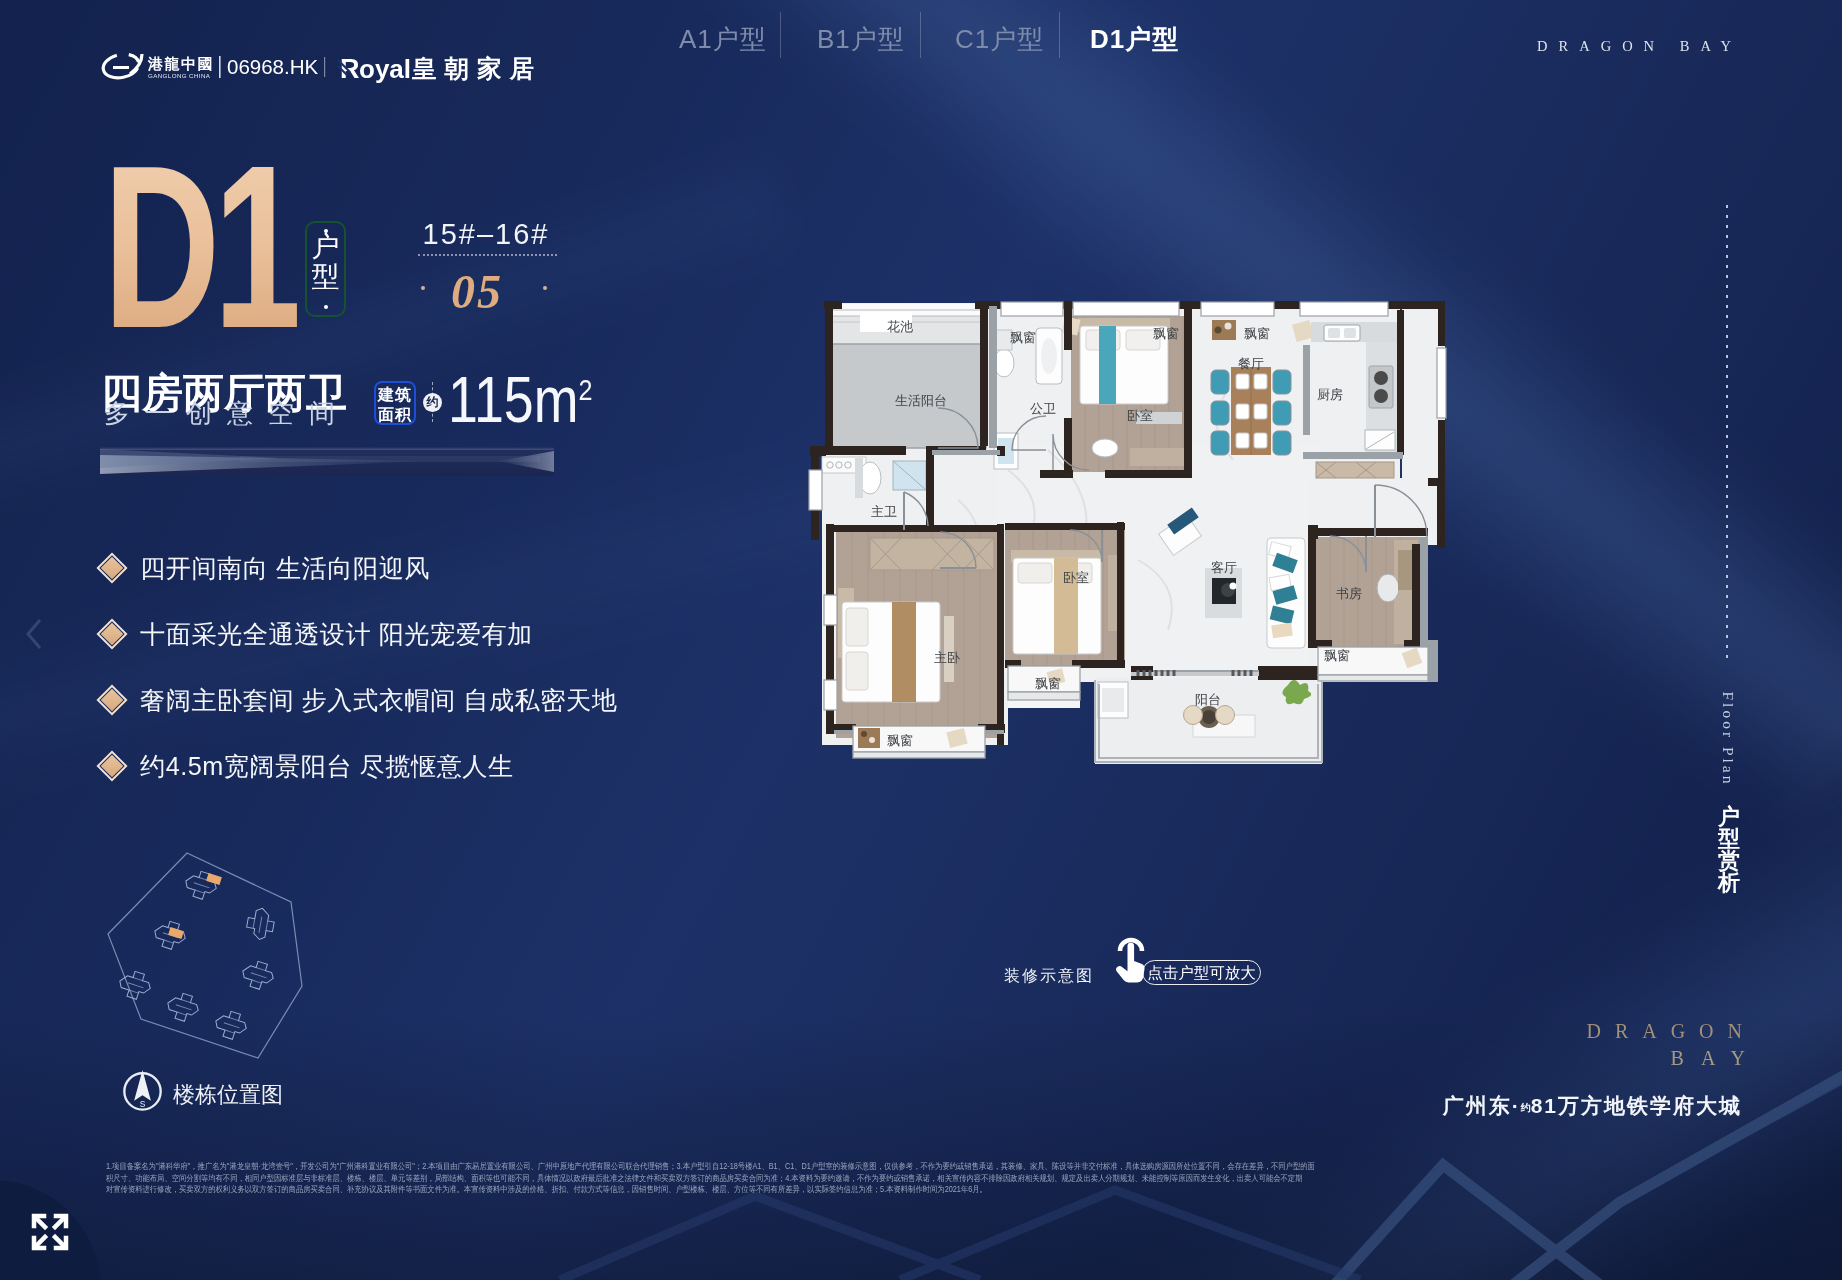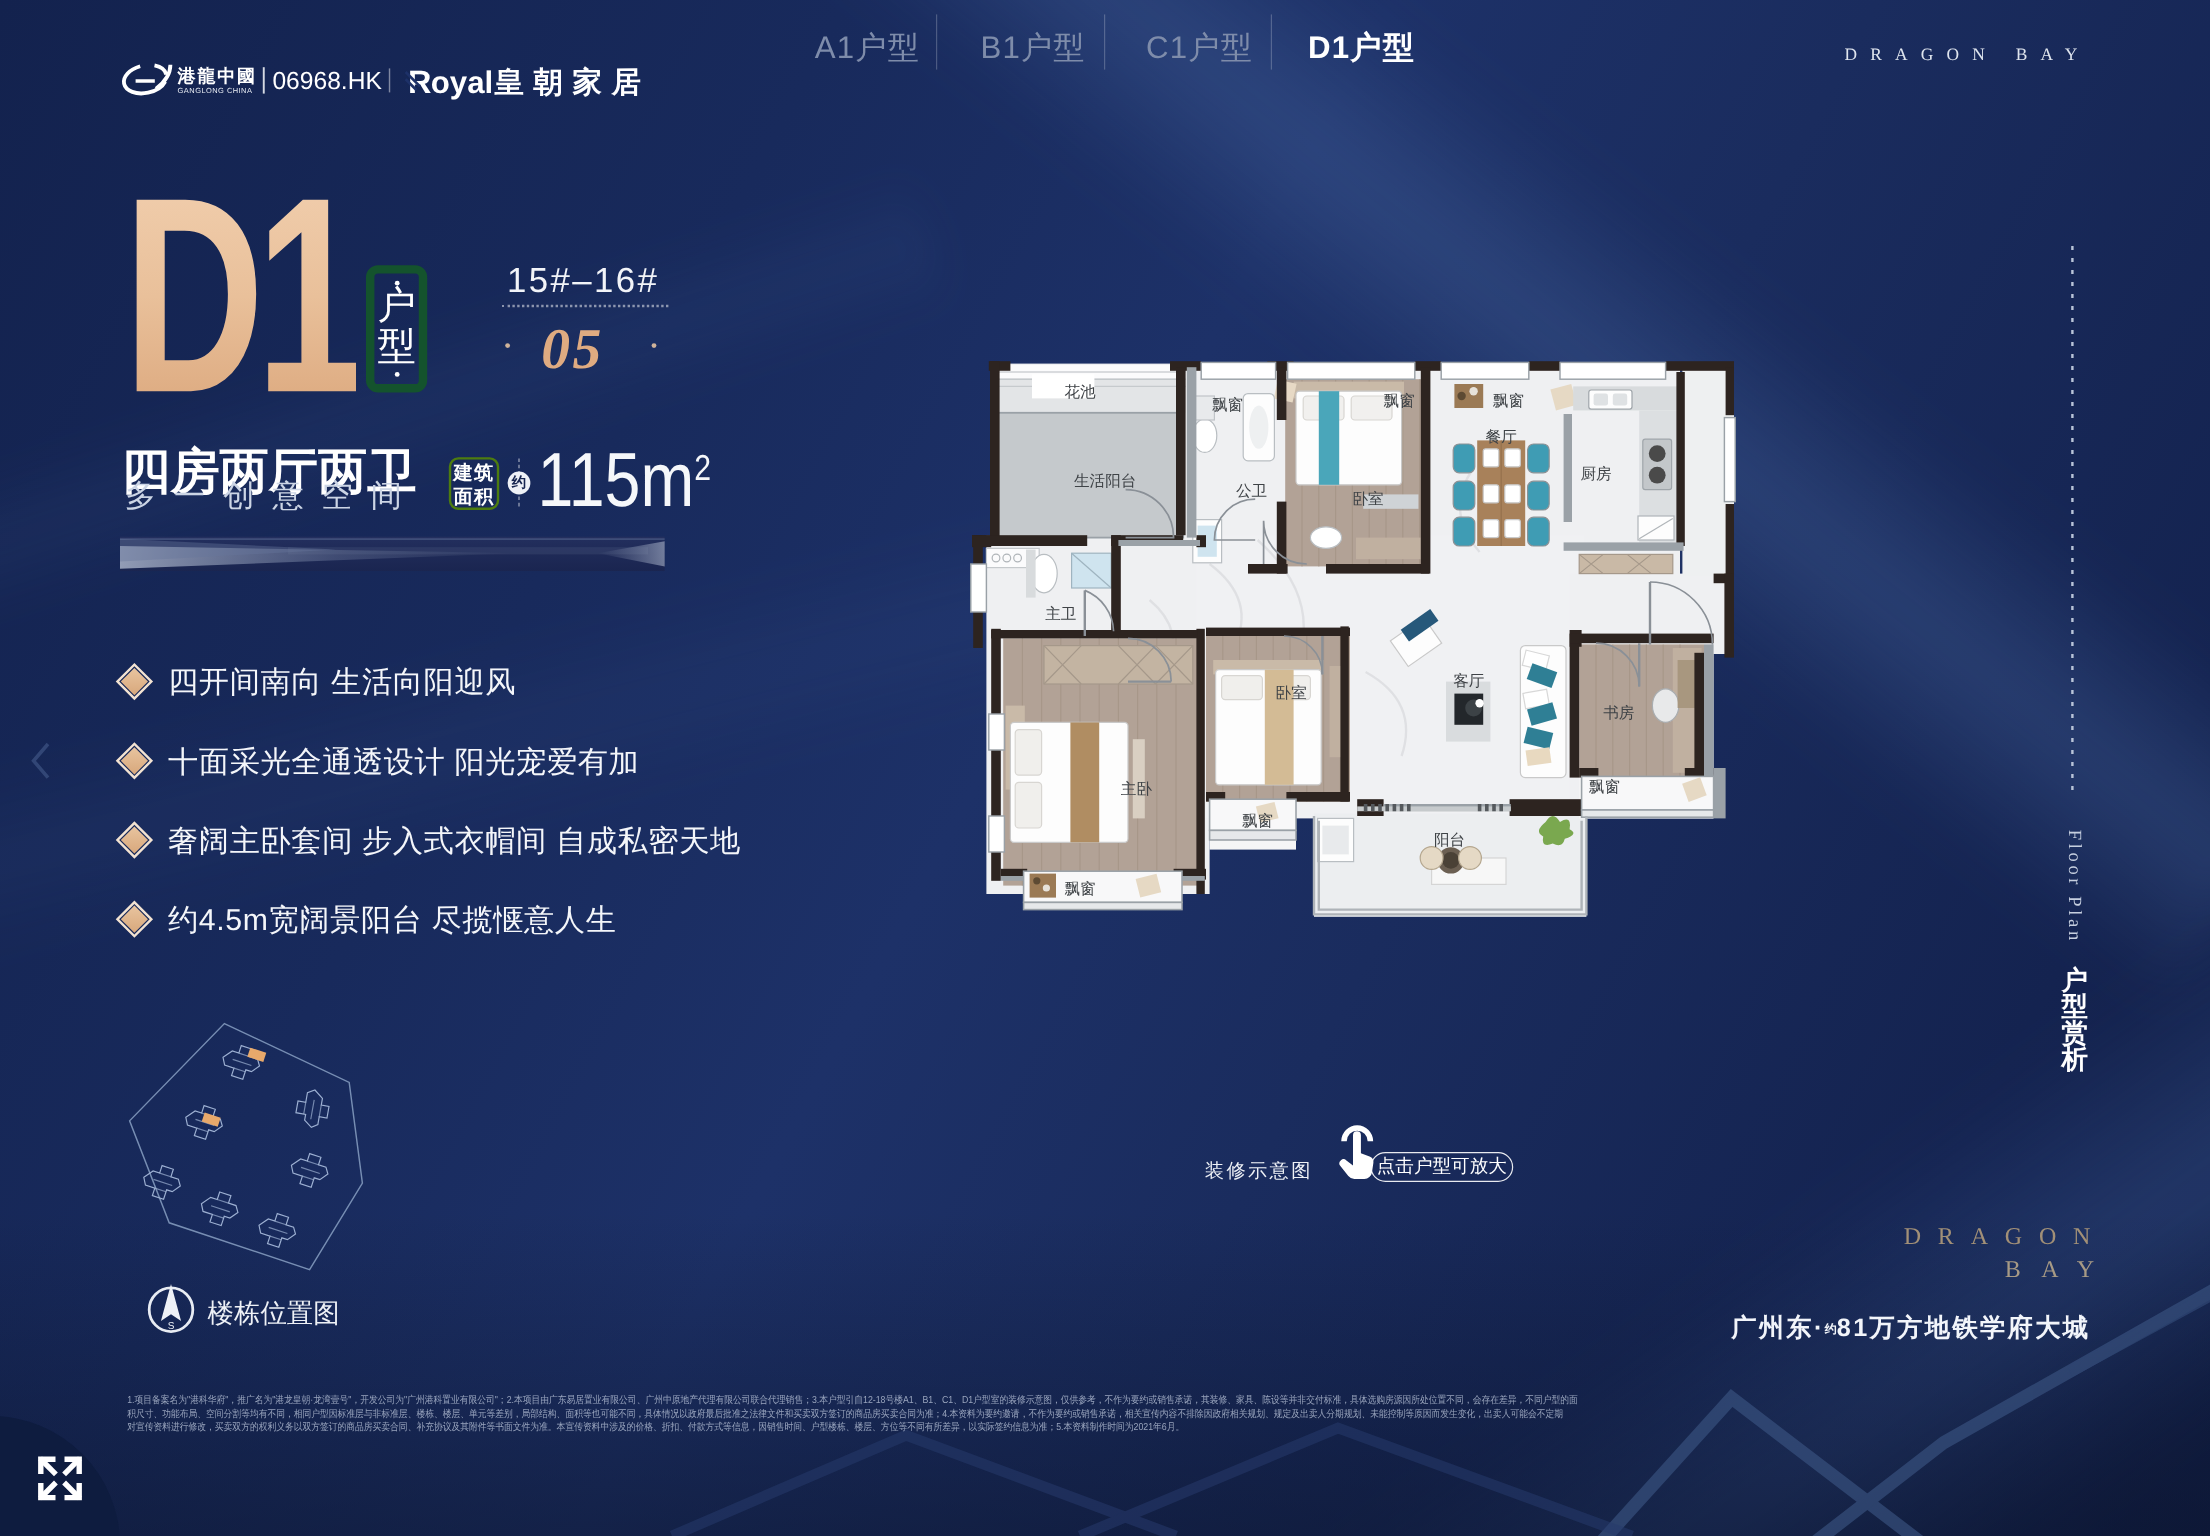--- a/index.html
+++ b/index.html
@@ -32,32 +32,32 @@
 
 #brand{right:100px;top:36px;text-align:center;color:#fff;font-family:"Liberation Serif",serif;}
 #brand .cn{font-size:53px;letter-spacing:0px;font-weight:bold;}
 #brand .en{font-size:14.5px;letter-spacing:11px;color:#dfe5ee;margin-top:2px;}
 
 
 #d1{left:103px;top:131px;font-size:232px;line-height:1;font-weight:bold;
   background:linear-gradient(180deg,#f2d0b0 0%,#e9c09a 50%,#daa57a 100%);
   -webkit-background-clip:text;background-clip:text;color:transparent;letter-spacing:-10px;
   transform:scaleX(.70);transform-origin:0 0;}
-#hx-badge{left:305px;top:221px;width:37px;height:83px;border:7px solid #14532d;border-radius:10px;
-  color:#fff;text-align:center;font-size:32px;line-height:1.07;padding-top:9px;}
+#hx-badge{left:305px;top:221px;width:37px;height:83px;border:2px solid #14532d;border-radius:10px;
+  color:#fff;text-align:center;font-size:28px;line-height:1.07;padding-top:9px;}
 #hx-badge .dot{position:absolute;left:50%;margin-left:-2px;width:4px;height:4px;border-radius:50%;background:#fff;}
 #b1516{left:421px;top:218px;width:130px;text-align:center;color:#f2f4f8;font-size:29px;letter-spacing:2px;}
 #dotline{left:418px;top:254px;width:139px;border-top:2px dotted rgba(255,255,255,.5);}
 #n05{left:414px;top:264px;width:126px;text-align:center;color:#dfab81;
   font-family:"Liberation Serif",serif;font-style:italic;font-size:48px;font-weight:bold;letter-spacing:2px;}
 .sidedot{position:absolute;width:4px;height:4px;background:#cfb39a;border-radius:50%;}
 
 #rooms{left:101px;top:366px;color:#fff;font-size:41px;font-weight:bold;letter-spacing:0px;}
 #slogan{left:104px;top:396px;color:#ccd5e5;font-size:26px;letter-spacing:15px;}
-#mj-badge{left:374px;top:381px;width:38px;height:38px;border:2px solid #4d7c0f;border-radius:8px;
+#mj-badge{left:374px;top:381px;width:38px;height:38px;border:2px solid #1d4ed8;border-radius:8px;
   color:#fff;font-size:16px;line-height:1.22;text-align:center;padding-top:2px;letter-spacing:1px;font-weight:bold;}
 #mj-dash2{left:432px;top:382px;width:0px;height:40px;border-left:1px dashed rgba(255,255,255,.6);}
 #mj-yue{left:423px;top:393px;width:19px;height:19px;background:#eef1f6;border-radius:50%;
   color:#16254f;font-size:12px;text-align:center;line-height:19px;font-weight:bold;}
 
 #area{left:448px;top:363px;color:#f5f7fa;font-size:64px;letter-spacing:0px;transform:scaleX(.84);transform-origin:0 0;}
 #area sup{font-size:30px;}
 #grad-bar{left:100px;top:447px;}
 
 .bullet{position:absolute;color:#f4f6fa;font-size:25.2px;letter-spacing:0.5px;white-space:nowrap;}

